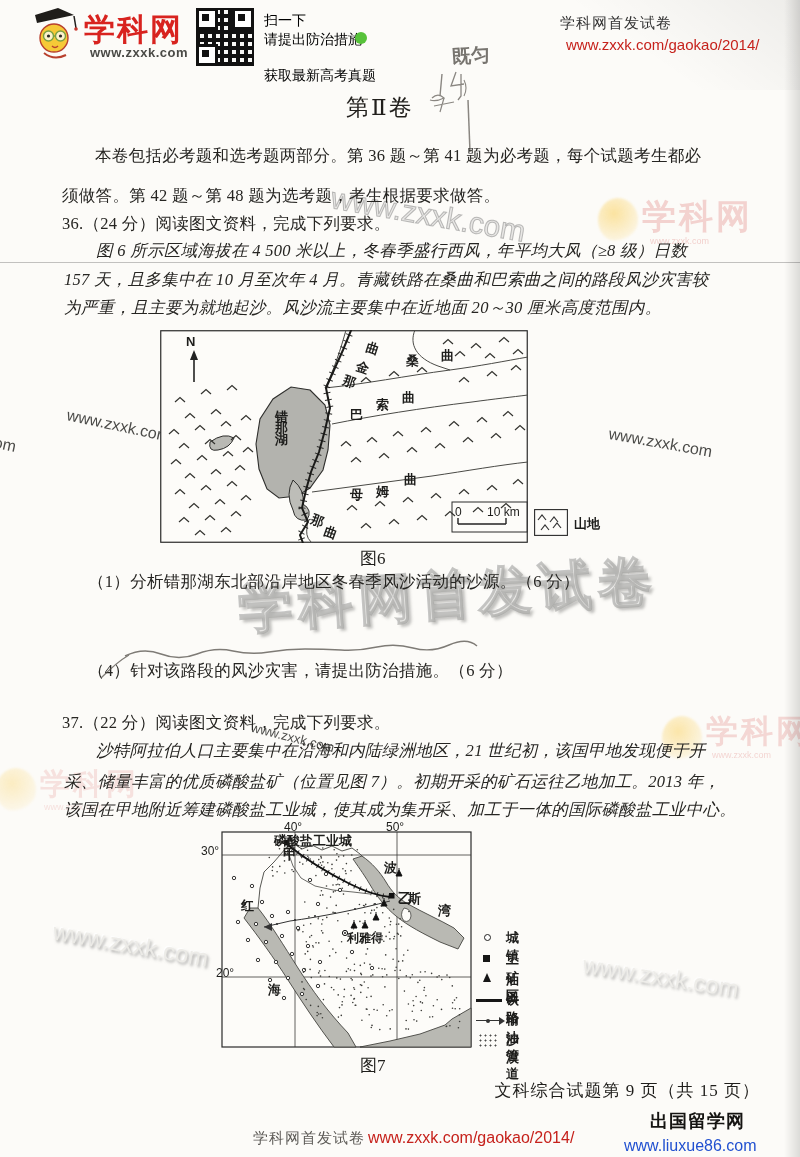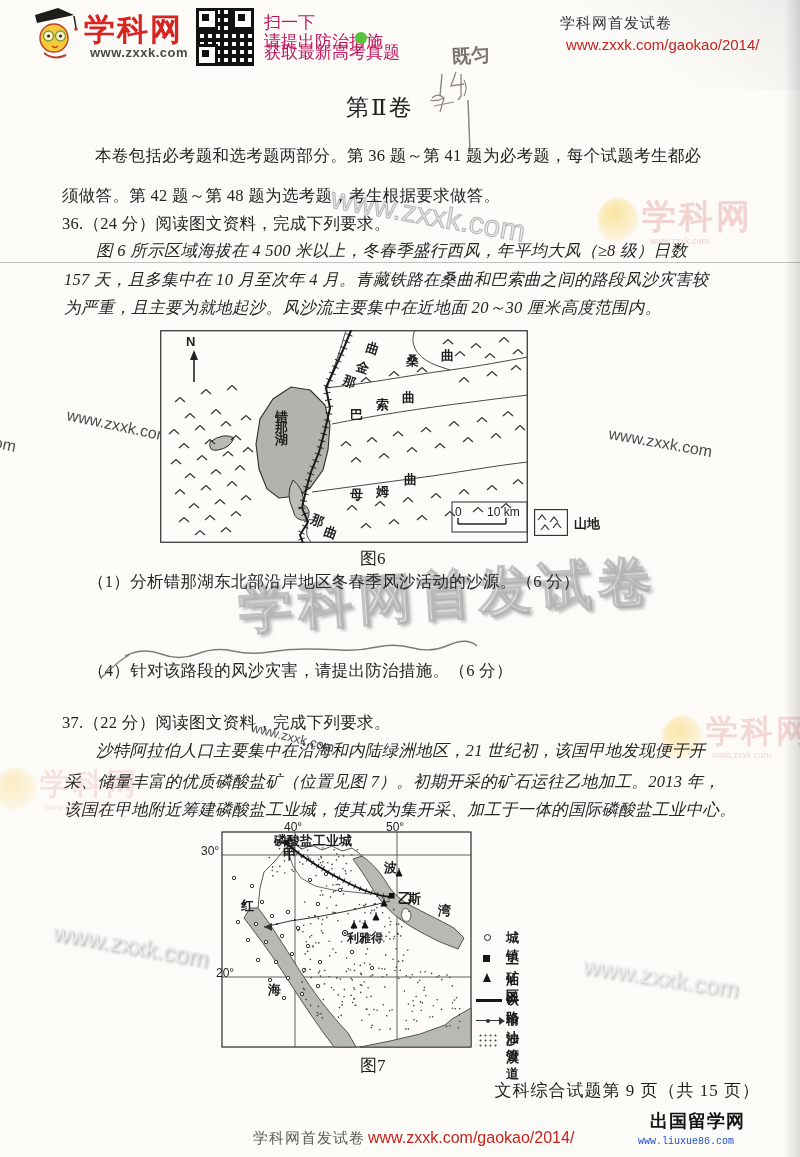--- a/index.html
+++ b/index.html
@@ -10,21 +10,21 @@
   #top-shade{position:absolute;right:0;top:0;width:260px;height:90px;
         background:linear-gradient(215deg,rgba(0,0,0,.06),rgba(0,0,0,0) 60%);}
   .t{position:absolute;white-space:nowrap;line-height:1.25;}
   .body-txt{font-size:16.5px;letter-spacing:.3px;color:#262522;}
   .cap{font-size:17px;color:#1f1e1b;}
   .lbl{position:absolute;white-space:nowrap;font-size:13px;color:#1d1d1b;font-weight:600;}
   .coord{position:absolute;font-size:12px;color:#1d1d1b;font-family:"Liberation Sans",sans-serif;}
   
   .brand{font-family:"Liberation Sans",sans-serif;font-weight:bold;color:#d8231f;font-size:31px;letter-spacing:2px;}
   .brand-url{font-family:"Liberation Sans",sans-serif;font-weight:bold;color:#4a4a46;font-size:13px;letter-spacing:.5px;}
-  .qr-caption{font-family:"Liberation Sans",sans-serif;font-size:17px;color:#be185d;}
+  .qr-caption{font-family:"Liberation Sans",sans-serif;font-size:14px;color:#000000;}
   .hdr-right-title{font-size:15px;color:#333;letter-spacing:1px;}
   .hdr-right-url{font-family:"Liberation Sans",sans-serif;font-size:15px;color:#c6221c;}
   #qr{position:absolute;left:196px;top:8px;width:58px;height:58px;background:
       repeating-linear-gradient(0deg,#111 0 4px,transparent 4px 8px),
       repeating-linear-gradient(90deg,#111 0 4px,#f8f8f6 4px 8px);}
   .finder{position:absolute;width:16px;height:16px;border:3px solid #111;background:#fff;}
   .finder::after{content:"";position:absolute;left:3px;top:3px;width:7px;height:7px;background:#111;}
   .wechat-dot{display:inline-block;width:12px;height:12px;background:#57c23a;border-radius:50% 50% 50% 50%;
       vertical-align:-1px;margin-left:3px;}
   
@@ -115,21 +115,21 @@
   <span class="t brand-url" style="left:90px;top:45px;">www.zxxk.com</span>
 
   <div id="qr">
     <div class="finder" style="left:0;top:0;"></div>
     <div class="finder" style="right:0;top:0;"></div>
     <div class="finder" style="left:0;bottom:0;"></div>
   </div>
   <span class="t qr-caption" style="left:264px;top:12px;">扫一下</span>
   <span class="t qr-caption" style="left:264px;top:31px;">请提出防治措施</span>
   <span class="wechat-dot" style="position:absolute;left:352px;top:32px;"></span>
-  <span class="t qr-caption" style="left:264px;top:42px;">获取最新高考真题</span>
+  <span class="t qr-caption" style="left:264px;top:68px;font-family:Liberation Mono, monospace;">获取最新高考真题</span>
 
   <span class="t hdr-right-title" style="left:560px;top:14px;">学科网首发试卷</span>
   <span class="t hdr-right-url" style="left:566px;top:36px;">www.zxxk.com/gaokao/2014/</span>
 
   <span class="t" style="left:452px;top:44px;font-size:19px;color:#57534e;opacity:.8;transform:rotate(-4deg);font-weight:600;">既匀</span>
   <svg style="position:absolute;left:420px;top:66px;opacity:.7;" width="120" height="90" viewBox="0 0 120 90">
     <path d="M22,8 L20,30" stroke="#5a5650" stroke-width="1.4" fill="none"></path>
     <path d="M36,6 L31,20 L44,18 M41,8 L41,30 L38,34" stroke="#5a5650" stroke-width="1.3" fill="none"></path>
     <path d="M12,32 q6,-6 12,0 q-8,4 -14,2" stroke="#5a5650" stroke-width="1.2" fill="none"></path>
     <path d="M14,40 l20,-4 M24,32 l-4,14" stroke="#5a5650" stroke-width="1.2" fill="none"></path>
@@ -686,16 +686,16 @@
   <div class="lg-row" style="left:474px;top:1031px;">
     <span class="lg-desert"></span>
     <span class="lg-label">沙漠</span>
   </div>
   <span class="t cap" style="left:360px;top:1055px;">图7</span>
 
   <span class="t cap" style="left:0;width:760px;text-align:right;top:1080px;letter-spacing:1px;">文科综合试题第 9 页（共 15 页）</span>
   <span class="t" style="left:253px;top:1129px;font-size:15px;color:#5c5a56;letter-spacing:1px;">学科网首发试卷</span>
   <span class="t" style="left:368px;top:1128px;font-size:16px;color:#c6221c;font-family:'Liberation Sans',sans-serif;">www.zxxk.com/gaokao/2014/</span>
   <span class="t" style="left:650px;top:1110px;font-size:18px;font-weight:bold;color:#151412;letter-spacing:1px;">出国留学网</span>
-  <span class="t" style="left:638px;top:1136px;font-size:10px;color:#2150d0;font-family:Liberation Mono, monospace;">www.liuxue86.com</span>
+  <span class="t" style="left:624px;top:1136px;font-size:16px;color:#2150d0;font-family:Liberation Sans, sans-serif;">www.liuxue86.com</span>
 
   <div id="edge-shade"></div>
 </div>
 
 </body></html>

